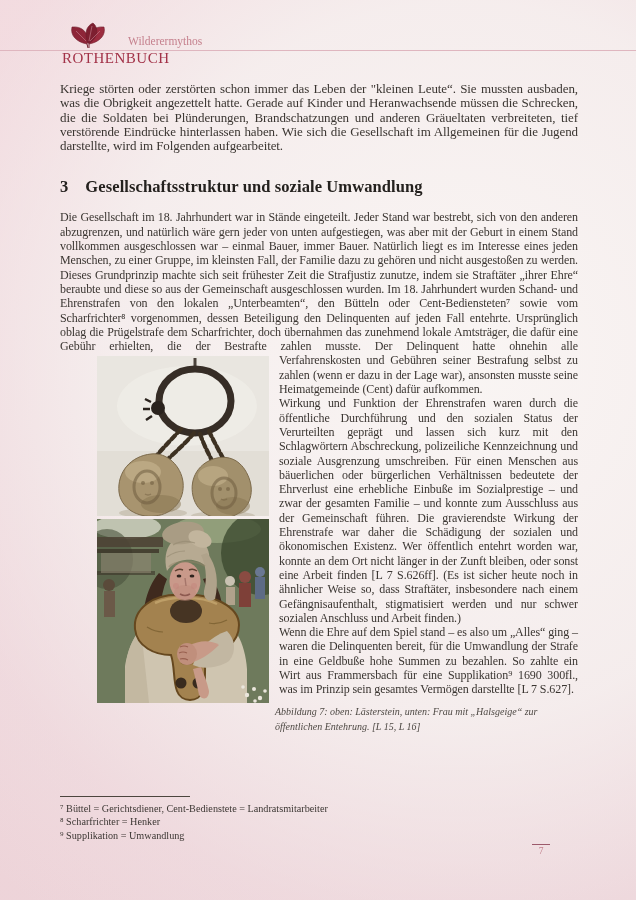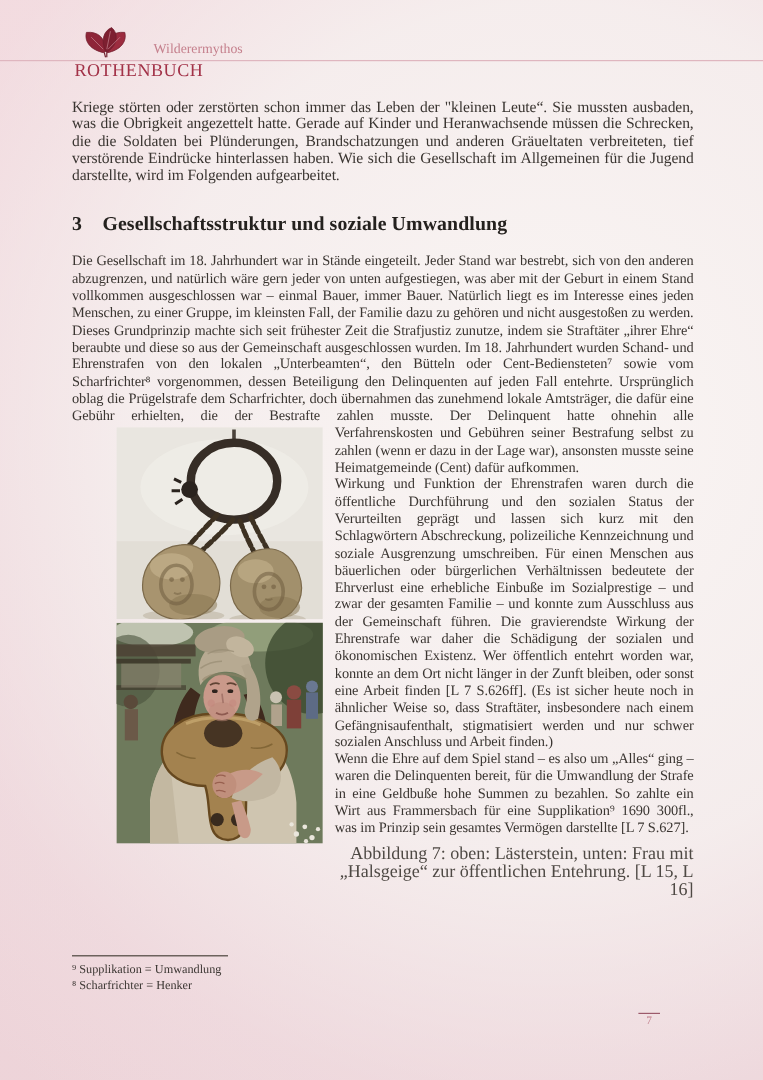--- a/index.html
+++ b/index.html
@@ -24,22 +24,22 @@
   .intro { margin:0; text-align:justify; font-size:13px; line-height:14.3px; letter-spacing:-.1px; }
   .section-heading { margin:24px 0 13px 0; font-size:16.5px; font-weight:bold; color:#24211e; letter-spacing:.1px; }
   .section-heading .num { margin-right:17px; }
   .body-p { margin:0; text-align:justify; font-size:12px; line-height:14.3px; letter-spacing:-.1px; }
   .part1 { text-align-last:justify; }
   .wrap-section { margin-top:0;padding-left:37px; }
   .photo-figure { float:left; width:172px; margin:3px 10px 2px 0; }
   .photo-figure svg { display:block; }
   .photo-gap { height:3px; }
   .figure-caption {
-    clear:left; margin:8px 0 0 178px; text-align:right;
-    font-size:15px; line-height:14.6px; color:#4e4944;
+    clear:left; margin:8px 0 0 178px; 
+    font-style:italic; font-size:10px; line-height:14.6px; color:#4e4944;
   }
   
   .footnotes { position:absolute; left:60px; top:796px; width:430px; z-index:2; }
   .footnote-rule { width:130px; height:1px; background:#4c453e; margin-bottom:5px; }
   .footnote { font-size:10.2px; line-height:13.4px; color:#3c3733; }
   
   .page-footer { position:absolute; left:530px; top:844px; width:22px; text-align:center; z-index:2; }
   .footer-rule { height:1px; background:#9c5a6b; margin:0 2px 1px 2px; }
   .page-number { font-size:9.5px; color:#c2808d; }
 </style>
@@ -181,22 +181,23 @@
       </figure>
       <p class="body-p">Verfahrenskosten und Gebühren seiner Bestrafung selbst zu zahlen (wenn er dazu in der Lage war), ansonsten musste seine Heimatgemeinde (Cent) dafür aufkommen.</p>
       <p class="body-p">Wirkung und Funktion der Ehrenstrafen waren durch die öffentliche Durchführung und den sozialen Status der Verurteilten geprägt und lassen sich kurz mit den Schlagwörtern Abschreckung, polizeiliche Kennzeichnung und soziale Ausgrenzung umschreiben. Für einen Menschen aus bäuerlichen oder bürgerlichen Verhältnissen bedeutete der Ehrverlust eine erhebliche Einbuße im Sozialprestige – und zwar der gesamten Familie – und konnte zum Ausschluss aus der Gemeinschaft führen. Die gravierendste Wirkung der Ehrenstrafe war daher die Schädigung der sozialen und ökonomischen Existenz. Wer öffentlich entehrt worden war, konnte an dem Ort nicht länger in der Zunft bleiben, oder sonst eine Arbeit finden [L 7 S.626ff]. (Es ist sicher heute noch in ähnlicher Weise so, dass Straftäter, insbesondere nach einem Gefängnisaufenthalt, stigmatisiert werden und nur schwer sozialen Anschluss und Arbeit finden.)</p>
       <p class="body-p">Wenn die Ehre auf dem Spiel stand – es also um „Alles“ ging – waren die Delinquenten bereit, für die Umwandlung der Strafe in eine Geldbuße hohe Summen zu bezahlen. So zahlte ein Wirt aus Frammersbach für eine Supplikation⁹ 1690 300fl., was im Prinzip sein gesamtes Vermögen darstellte [L 7 S.627].</p>
       <div class="figure-caption">Abbildung 7: oben: Lästerstein, unten: Frau mit „Halsgeige“ zur öffentlichen Entehrung. [L 15, L 16]</div>
     </div>
   </div>
 
   <div class="footnotes">
     <div class="footnote-rule"></div>
+    <div class="footnote">⁷ Büttel = Gerichtsdiener, Cent-Bedienstete = Landratsmitarbeiter</div>
+    <div class="footnote">⁸ Scharfrichter = Henker</div>
     <div class="footnote">⁹ Supplikation = Umwandlung</div>
-    <div class="footnote">⁸ Scharfrichter = Henker</div>
   </div>
 
   <div class="page-footer">
     <div class="footer-rule"></div>
     <div class="page-number">7</div>
   </div>
 
 </div>
 
 </body></html>

